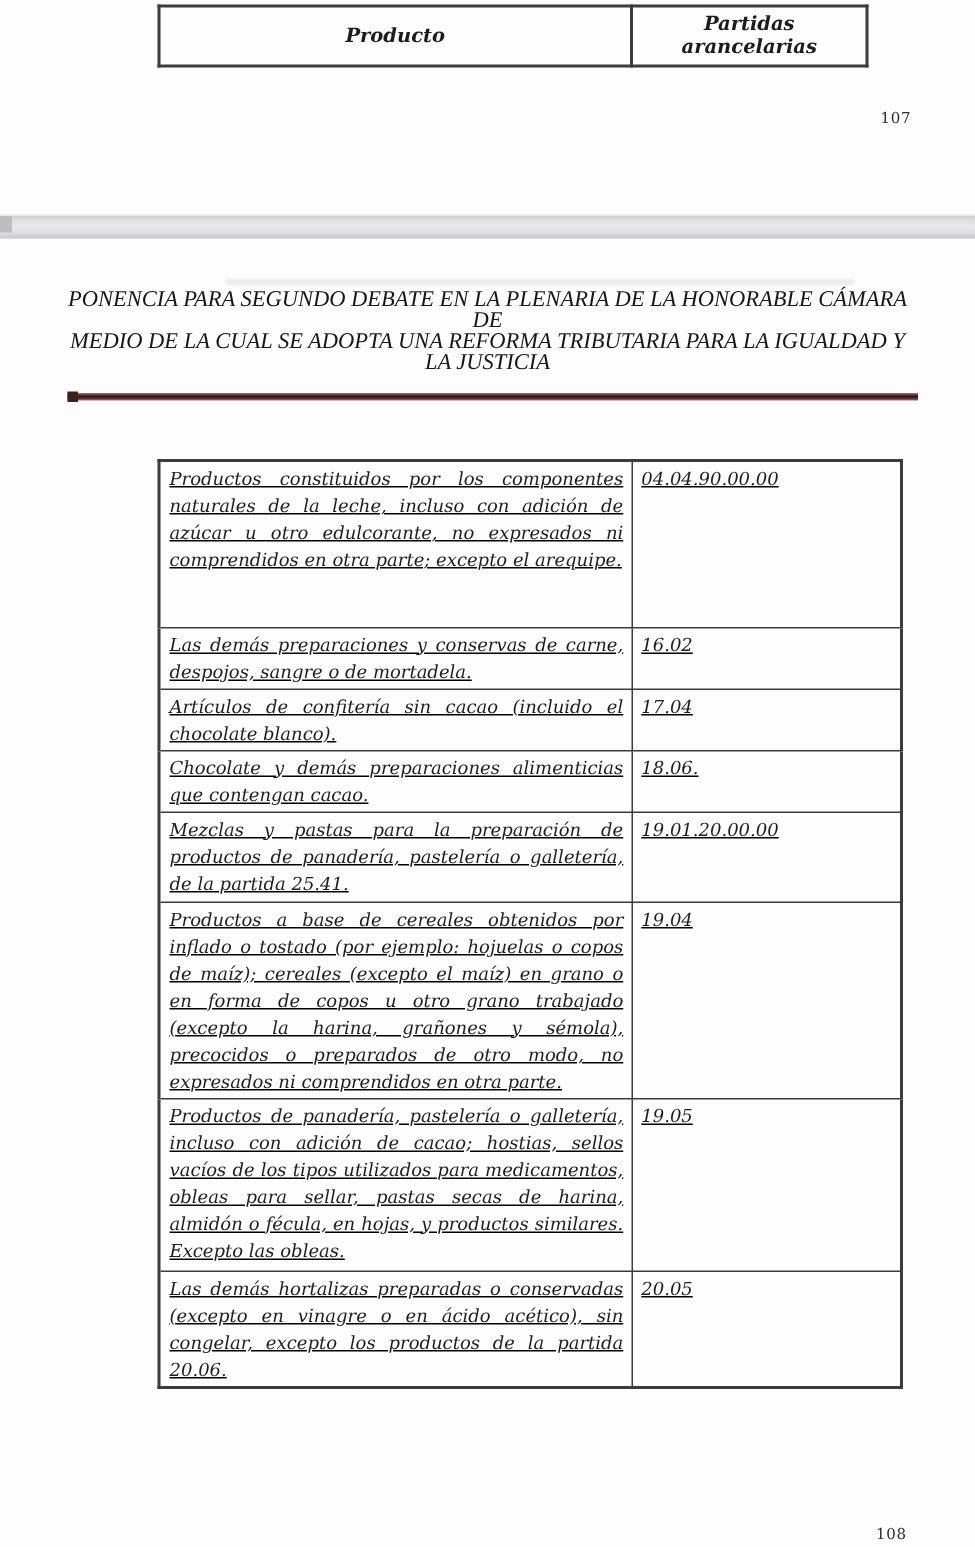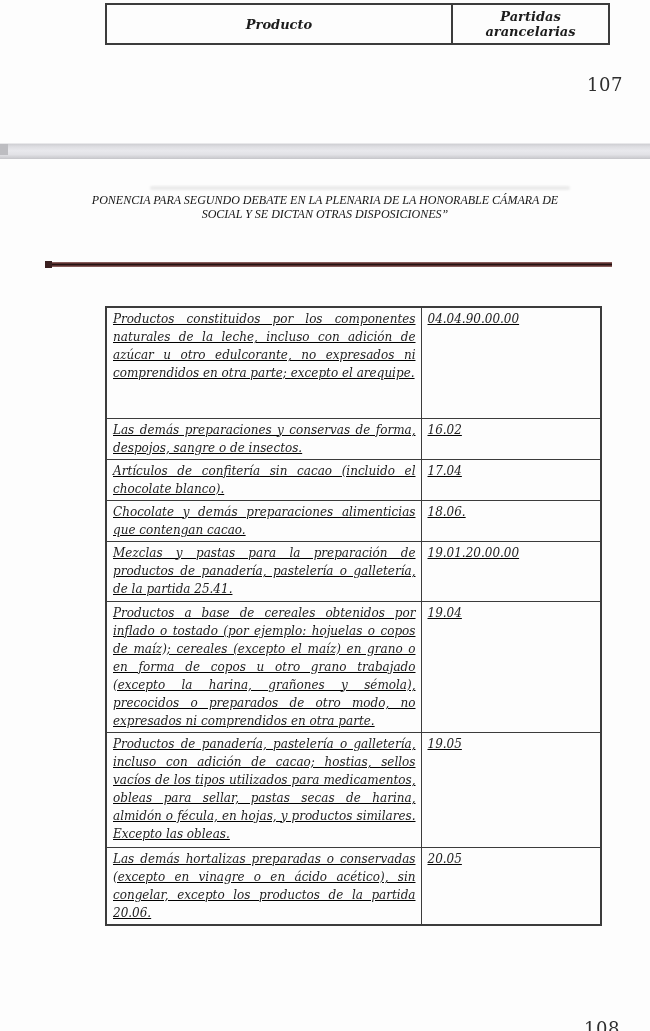--- a/index.html
+++ b/index.html
@@ -13,25 +13,25 @@
     position:absolute; left:105px; top:3px; width:466px;
     border-collapse:collapse; table-layout:fixed;
   }
   .header-table td{
     box-sizing:border-box;
     border:2px solid var(--border,#3c3c3c);
     font-style:italic; font-weight:bold; font-size:13px; line-height:15px;
     color:#1c1c1c; text-align:center; vertical-align:middle;
     padding:2px 6px;
   }
-  .col-producto{width:346px; height:40px;}
+  .col-producto{width:315px; height:40px;}
   .col-partidas{width:157px;}
 
   .pagenum{
-    position:absolute; font-size:18px; font-style:normal;
+    position:absolute; font-size:10px; font-style:normal;
     color:#2e2e2e; letter-spacing:.5px;
   }
   .pagenum.top{left:587px; top:74px;}
   .pagenum.bottom{left:584px; top:1018px;}
 
   
   .page-sep{
     position:absolute; left:0; top:143px; width:650px; height:15px;
     background:linear-gradient(to bottom,
       #cfcfd3 0%, #dfdfe3 20%, var(--sep,#e9e9ed) 45%,
@@ -46,21 +46,21 @@
   
   .smudge{
     position:absolute; left:150px; top:186px; width:420px; height:4px;
     background:#dcdcdc; opacity:.55; border-radius:2px; filter:blur(1px);
   }
 
   
   .doc-header{
     position:absolute; left:40px; top:193px; width:570px;
     text-align:center; font-family:"Liberation Serif", serif;
-    font-style:italic; font-size:12px; line-height:14px; color:#161616;
+    font-style:italic; font-size:15px; line-height:14px; color:#161616;
   }
 
   
   .maroon-rule{
     position:absolute; left:45px; top:262px; width:567px; height:5px;
     background:linear-gradient(to bottom,
       #a07573 0%, var(--rule,#5c3231) 28%, #241312 50%,
       var(--rule,#5c3231) 72%, #a07573 100%);
   }
   .maroon-rule::before{
@@ -109,35 +109,35 @@
   <div class="pagenum top">107</div>
 
   <div class="page-sep">
     <div class="sep-notch"></div>
   </div>
 
   <div class="smudge"></div>
 
   <div class="doc-header">
       <div>PONENCIA PARA SEGUNDO DEBATE EN LA PLENARIA DE LA HONORABLE CÁMARA DE</div>
-      <div>SOCIAL Y SE DICTAN OTRAS DISPOSICIONES”</div>
+      <div>MEDIO DE LA CUAL SE ADOPTA UNA REFORMA TRIBUTARIA PARA LA IGUALDAD Y LA JUSTICIA</div>
     </div>
 
   <div class="maroon-rule"></div>
 
   <table class="main-table">
     <tbody>
   <tr class="r1">
     <td class="cell-producto">Productos constituidos por los componentes naturales de la leche, incluso con adición de azúcar u otro edulcorante, no expresados ni comprendidos en otra parte; excepto el arequipe.</td>
     <td class="cell-partida">04.04.90.00.00</td>
   </tr>
 
 
   <tr class="r3">
-    <td class="cell-producto">Las demás preparaciones y conservas de forma, despojos, sangre o de insectos.</td>
+    <td class="cell-producto">Las demás preparaciones y conservas de carne, despojos, sangre o de mortadela.</td>
     <td class="cell-partida">16.02</td>
   </tr>
 
   <tr class="r4">
     <td class="cell-producto">Artículos de confitería sin cacao (incluido el chocolate blanco).</td>
     <td class="cell-partida">17.04</td>
   </tr>
 
   <tr class="r5">
     <td class="cell-producto">Chocolate y demás preparaciones alimenticias que contengan cacao.</td>

